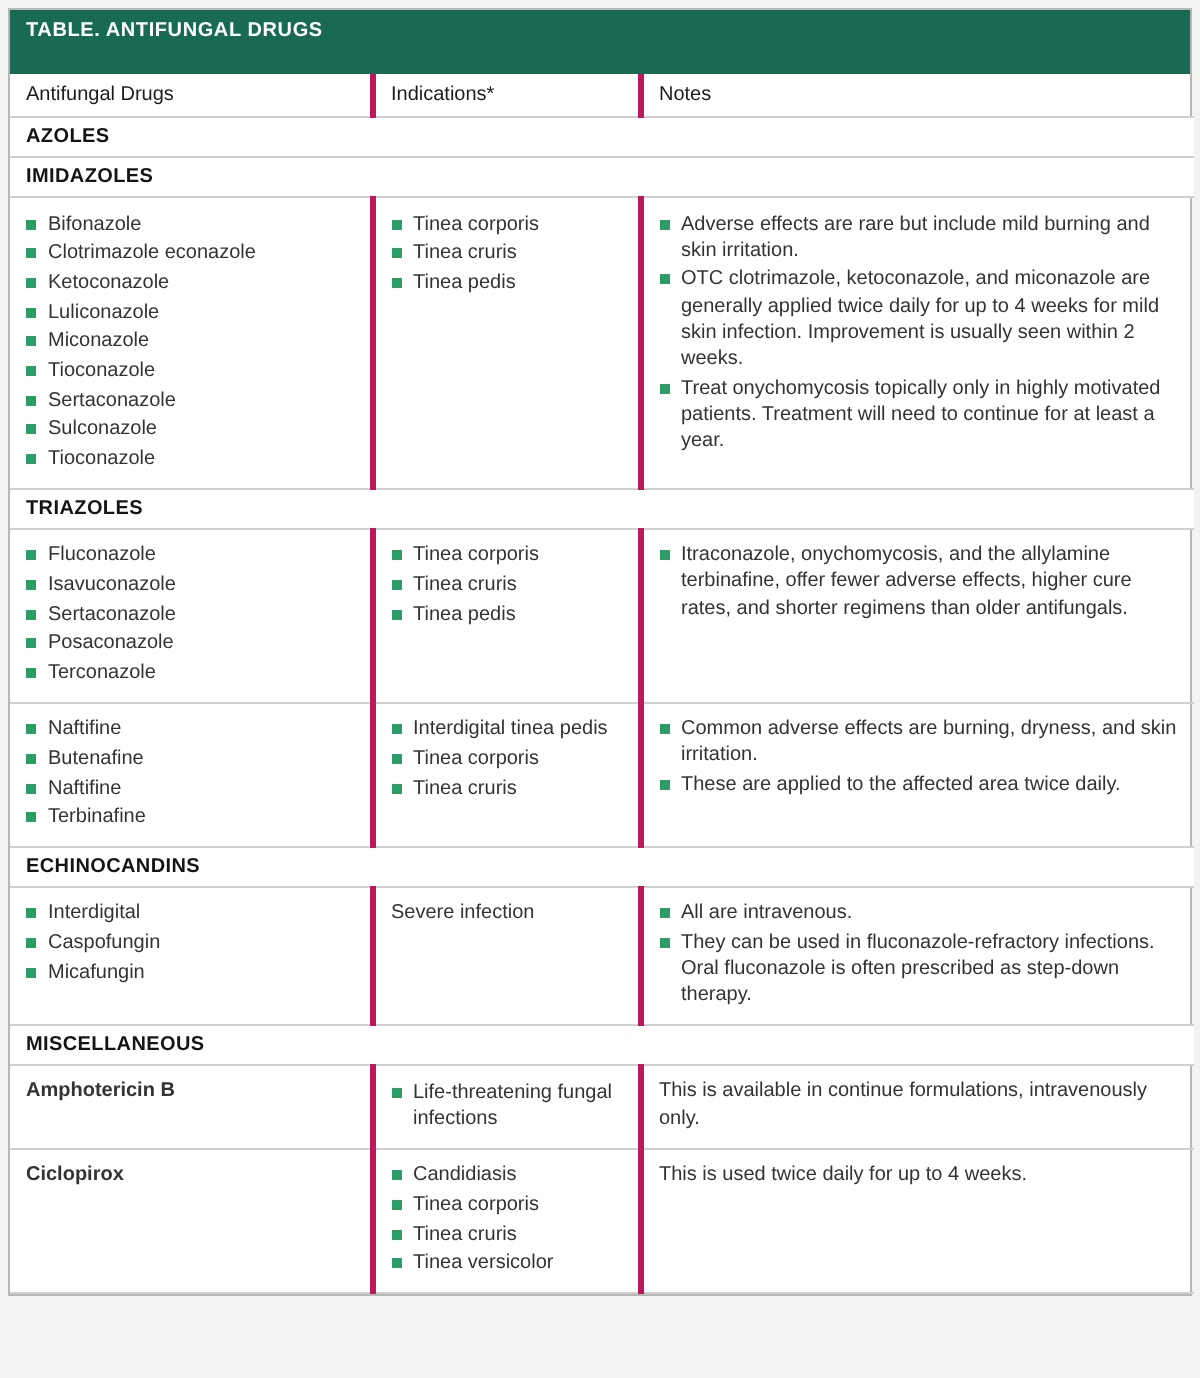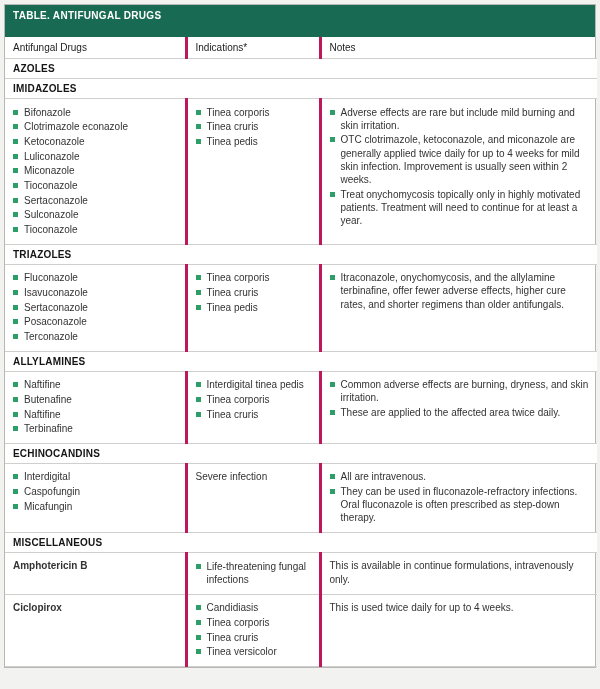--- a/index.html
+++ b/index.html
@@ -215,23 +215,20 @@
                 <span class="li-text">Tinea pedis</span>
               </div>
             </td>
             <td class="cell cell-notes">
               <div class="li">
                 <span class="bullet"></span>
                 <span class="li-text">Itraconazole, onychomycosis, and the allylamine terbinafine, offer fewer adverse effects, higher cure rates, and shorter regimens than older antifungals.</span>
               </div>
             </td>
           </tr>
-          <tr class="section-row">
-            <td colspan="3">ALLYLAMINES</td>
-          </tr>
           <tr>
             <td class="cell cell-drugs">
               <div class="li">
                 <span class="bullet"></span>
                 <span class="li-text">Naftifine</span>
               </div>
               <div class="li">
                 <span class="bullet"></span>
                 <span class="li-text">Butenafine</span>
               </div>

